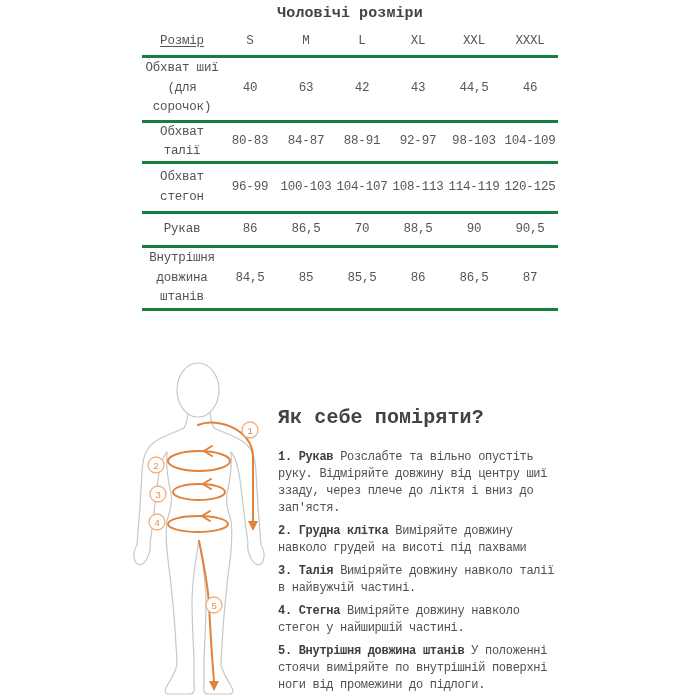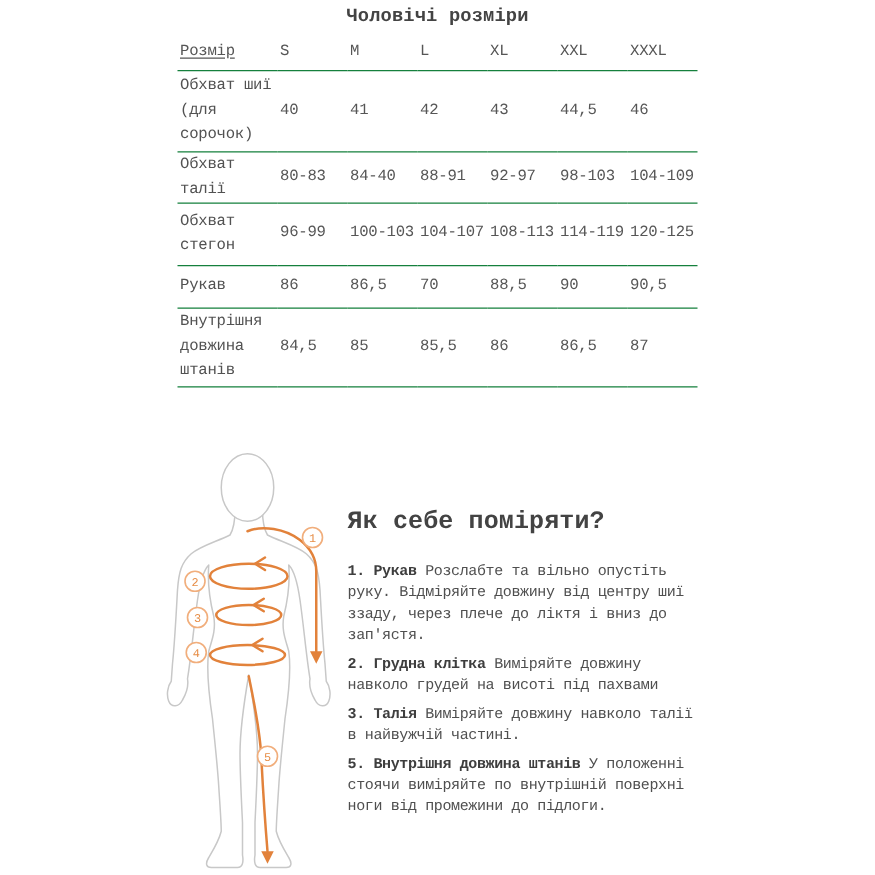--- a/index.html
+++ b/index.html
@@ -18,22 +18,22 @@
   }
   
   table.size-table {
     position:absolute; left:142px; top:28px;
     width:416px; border-collapse:collapse; table-layout:fixed;
     font-size:12.5px; color:#565656; letter-spacing:-0.2px;
   }
   table.size-table col.c-label { width:80px; }
   table.size-table col.c-size  { width:56px; }
   table.size-table th, table.size-table td {
-    text-align:left; vertical-align:middle;
-    border-bottom:1px solid #15803d;
+    text-align:center; vertical-align:middle;
+    border-bottom:3px solid #15803d;
     padding:0 2px; font-weight:normal;
     line-height:1.55;
   }
   table.size-table thead th { height:28px; }
   .u { text-decoration:underline; text-underline-offset:2px; }
   tr.r1 td { height:65px; }
   tr.r2 td { height:44px; }
   tr.r3 td { height:41px; }
   tr.r4 td { height:50px; }
   tr.r5 td { height:34px; }
@@ -78,30 +78,30 @@
         <th>L</th>
         <th>XL</th>
         <th>XXL</th>
         <th>XXXL</th>
       </tr>
     </thead>
     <tbody>
       <tr class="r1">
         <td class="lbl">Обхват шиї (для сорочок)</td>
         <td>40</td>
-        <td>41</td>
+        <td>63</td>
         <td>42</td>
         <td>43</td>
         <td>44,5</td>
         <td>46</td>
       </tr>
       <tr class="r3">
         <td class="lbl">Обхват талії</td>
         <td>80-83</td>
-        <td>84-40</td>
+        <td>84-87</td>
         <td>88-91</td>
         <td>92-97</td>
         <td>98-103</td>
         <td>104-109</td>
       </tr>
       <tr class="r4">
         <td class="lbl">Обхват стегон</td>
         <td>96-99</td>
         <td>100-103</td>
         <td>104-107</td>
@@ -214,16 +214,17 @@
         <text x="86" y="255.5" font-size="9.5" fill="#e78e47" text-anchor="middle">5</text>
       </g>
     </svg>
   </div>
 
   <div class="howto">
     <h2>Як себе поміряти?</h2>
     <p><strong>1. Рукав</strong> <span>Розслабте та вільно опустіть руку. Відміряйте довжину від центру шиї ззаду, через плече до ліктя і вниз до зап'ястя.</span></p>
     <p><strong>2. Грудна клітка</strong> <span>Виміряйте довжину навколо грудей на висоті під пахвами</span></p>
     <p><strong>3. Талія</strong> <span>Виміряйте довжину навколо талії в найвужчій частині.</span></p>
+    <p><strong>4. Стегна</strong> <span>Виміряйте довжину навколо стегон у найширшій частині.</span></p>
     <p><strong>5. Внутрішня довжина штанів</strong> <span>У положенні стоячи виміряйте по внутрішній поверхні ноги від промежини до підлоги.</span></p>
   </div>
 
 </div>
 
 </body></html>

